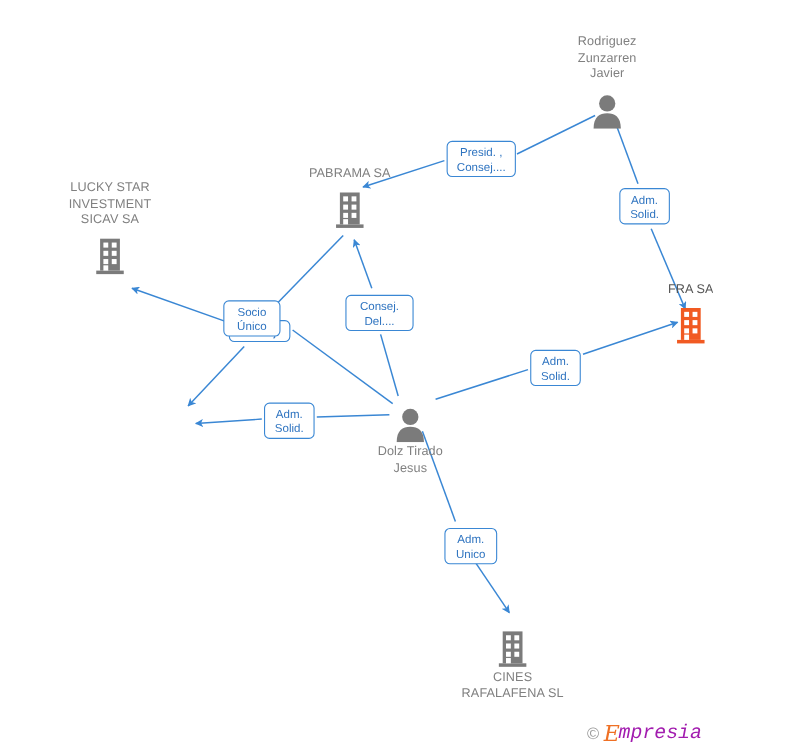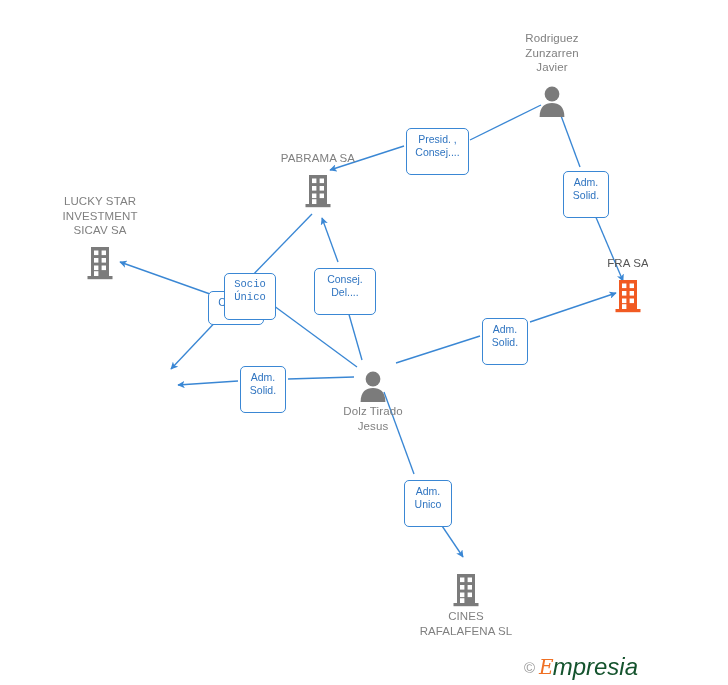--- a/index.html
+++ b/index.html
@@ -56,21 +56,21 @@
   
   .edge-label {
     position: absolute;
     background: #ffffff;
     border: 1.3px solid #3a87d4;
     border-radius: 5px;
     color: #2f74c0;
     font-size: 10.5px;
     line-height: 13px;
     text-align: center;
-    padding: 4px 6px 15px 6px;
+    padding: 4px 6px 1px 6px;
     white-space: pre-line;
     z-index: 5;
     box-sizing: border-box;
   }
   .edge-label.behind { z-index: 4; }
 
   
   #watermark {
     position: absolute;
     right: 10px;
@@ -85,24 +85,24 @@
     margin-right: 4px;
   }
   .wm-e {
     font-family: "DejaVu Serif", serif;
     font-style: italic;
     font-size: 20px;
     color: #ef7024;
     line-height: 20px;
   }
   .wm-rest {
-    font-family: Liberation Sans, sans-serif;
+    font-family: Liberation Mono, monospace;
     font-style: italic;
-    font-size: 24px;
-    color: #14532d;
+    font-size: 18px;
+    color: #a21caf;
     line-height: 20px;
     margin-left: -1px;
   }
 </style>
 </head>
 <body>
 
 <div id="graph">
 
   <svg id="edges" viewBox="0 0 728 685" xmlns="http://www.w3.org/2000/svg">
@@ -165,21 +165,21 @@
           <rect x="9" y="12" width="4.4" height="4.6"></rect>
           <rect x="16.6" y="12" width="4.4" height="4.6"></rect>
           <rect x="9" y="19.5" width="4.4" height="4.6"></rect>
           <rect x="16.6" y="19.5" width="4.4" height="4.6"></rect>
           <rect x="9" y="25.2" width="4.4" height="4.8"></rect>
         </g>
       </svg>
     </div>
   </div>
 
-  <div class="node label-above" style="left:100px; top:194px;">
+  <div class="node label-above" style="left:100px; top:164px;">
     <div class="node-label">LUCKY STAR
 INVESTMENT
 SICAV SA</div>
     <div class="icon-wrap">
       <svg width="30" height="34" viewBox="0 0 30 34">
         <rect x="6" y="1" width="18" height="29" fill="#7b7b7b"></rect>
         <rect x="2.5" y="30" width="25" height="3.2" fill="#7b7b7b"></rect>
         <g fill="#ffffff">
           <rect x="9" y="4.5" width="4.4" height="4.6"></rect>
           <rect x="16.6" y="4.5" width="4.4" height="4.6"></rect>
@@ -242,21 +242,21 @@
     </div>
     <div class="node-label">CINES
 RAFALAFENA SL</div>
   </div>
 
   <div class="edge-label" style="left:406px; top:128px; width:63px;">Presid. ,
 Consej....</div>
   <div class="edge-label" style="left:563px; top:171px; width:46px;">Adm.
 Solid.</div>
   <div class="edge-label behind" style="left:208px; top:291px; width:56px;">Consej.</div>
-  <div class="edge-label" style="left:224px; top:273px; width:52px;font-family:Liberation Mono, monospace;">Socio
+  <div class="edge-label" style="left:203px; top:273px; width:52px;">Socio
 Único</div>
   <div class="edge-label" style="left:314px; top:268px; width:62px;">Consej.
 Del....</div>
   <div class="edge-label" style="left:240px; top:366px; width:46px;">Adm.
 Solid.</div>
   <div class="edge-label" style="left:482px; top:318px; width:46px;">Adm.
 Solid.</div>
   <div class="edge-label" style="left:404px; top:480px; width:48px;">Adm.
 Unico</div>
 

